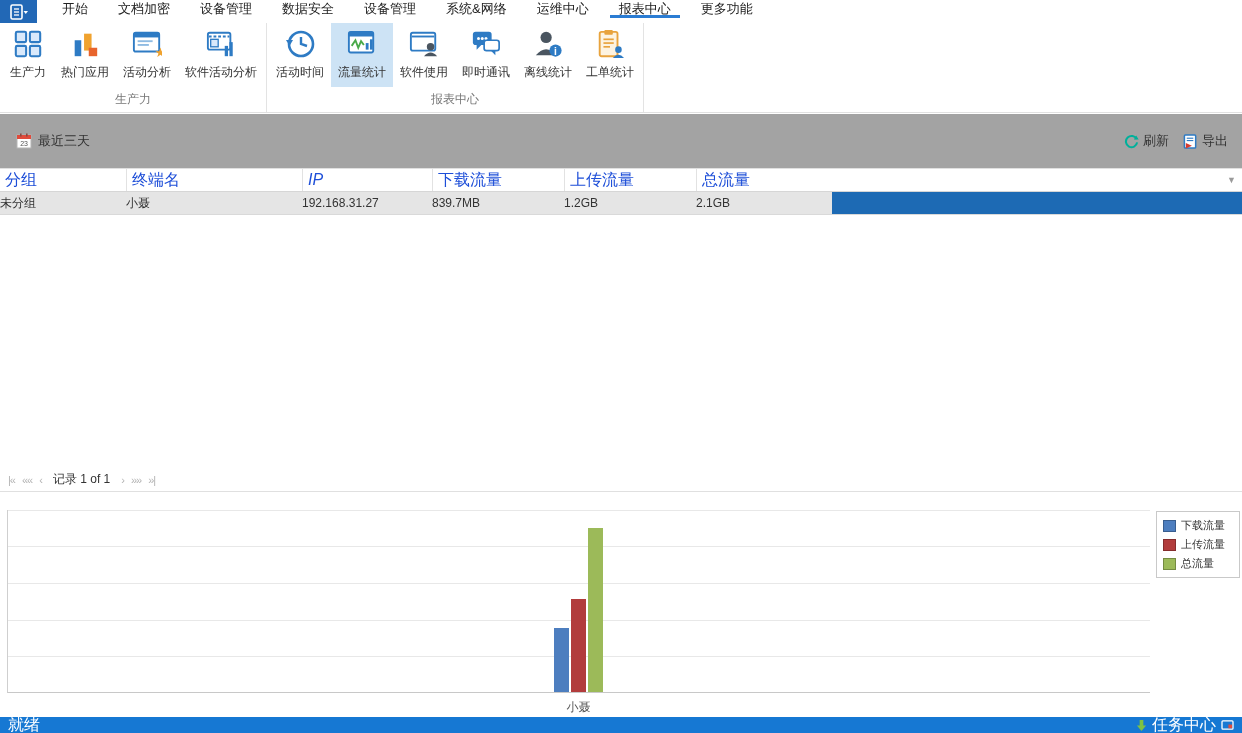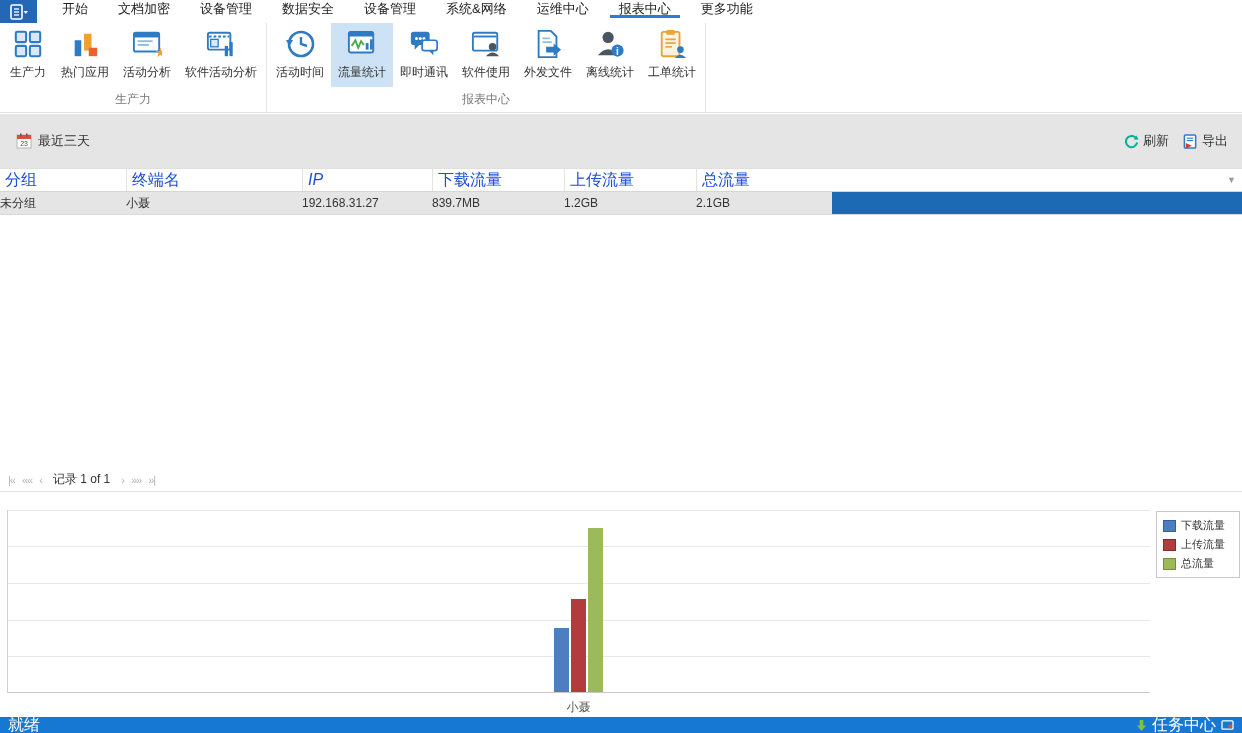--- a/index.html
+++ b/index.html
@@ -20,21 +20,21 @@
   .ribbon { position:absolute; top:23px; left:0; right:0; height:90px; background:#fff; border-bottom:1px solid #e1e1e1; }
   .ribbon-groups { display:flex; height:100%; }
   .ribbon-group { display:flex; flex-direction:column; border-right:1px solid #e3e3e3; padding:0 2px; }
   .ribbon-items { display:flex; flex:1; align-items:flex-start; }
   .ribbon-item { display:flex; flex-direction:column; align-items:center; padding:4px 7px 6px 7px; cursor:pointer; min-width:52px; }
   .ribbon-item.selected { background:#cde3f5; }
   .ribbon-item .ricon { width:34px; height:34px; display:flex; align-items:center; justify-content:center; }
   .ribbon-item .rlabel { font-size:12px; color:#333; margin-top:3px; white-space:nowrap; }
   .ribbon-group-label { text-align:center; font-size:12px; color:#777; padding:2px 0 4px 0; }
   
-  .toolbar { position:absolute; top:114px; left:0; right:0; height:54px; background:#e5e5e5; display:flex; align-items:center; }
+  .toolbar { position:absolute; top:114px; left:0; right:0; height:54px; background:#a3a3a3; display:flex; align-items:center; }
   .tool-left { display:flex; align-items:center; margin-left:16px; gap:6px; cursor:pointer; }
   .tool-right { margin-left:auto; display:flex; align-items:center; gap:14px; margin-right:14px; }
   .tool-btn { display:flex; align-items:center; gap:4px; cursor:pointer; font-size:13px; color:#333; }
   .tool-label { font-size:13px; color:#333; }
   
   .grid { position:absolute; top:168px; left:0; right:0; }
   .grid-header { position:relative; height:24px; border-top:1px solid #e0e0e0; border-bottom:1px solid #d6d6d6; background:#fff; }
   .grid-header .hcell { position:absolute; top:0; height:100%; display:flex; align-items:center; padding-left:5px; color:#1d4ed8; font-size:16px; border-left:1px solid #e2e2e2; cursor:pointer; }
   .grid-header .hcell.first { border-left:none; }
   .hdr-arrow { position:absolute; right:6px; top:6px; color:#9a9a9a; font-size:9px; cursor:pointer; }
@@ -160,53 +160,42 @@
               <rect x="2" y="3" width="26" height="5" fill="#2e7bc4"></rect>
               <polyline points="5,18 9,12 12,20 15,13 18,17" fill="none" stroke="#49a949" stroke-width="2"></polyline>
               <rect x="20" y="15" width="3" height="7" fill="#2e7bc4"></rect>
               <rect x="24.5" y="11" width="3" height="11" fill="#2e7bc4"></rect>
             </svg>
           </span>
           <span class="rlabel">流量统计</span>
         </div>
         <div class="ribbon-item">
           <span class="ricon">
+            <svg width="30" height="30" viewBox="0 0 32 32">
+              <rect x="2" y="4" width="26" height="19" rx="2" fill="#fff" stroke="#2e7bc4" stroke-width="2"></rect>
+              <line x1="3" y1="8" x2="27" y2="8" stroke="#2e7bc4" stroke-width="2"></line>
+              <circle cx="23" cy="19" r="4" fill="#4a5560"></circle>
+              <path d="M16 29 q7,-8 14,0 z" fill="#4a5560"></path>
+            </svg>
+          </span>
+          <span class="rlabel">软件使用</span>
+        </div>
+        <div class="ribbon-item">
+          <span class="ricon">
             <svg width="32" height="30" viewBox="0 0 34 32">
               <rect x="3" y="3" width="20" height="14" rx="3" fill="#2e7bc4"></rect>
               <polygon points="7,16 7,22 13,16" fill="#2e7bc4"></polygon>
               <circle cx="9" cy="10" r="1.6" fill="#fff"></circle>
               <circle cx="13" cy="10" r="1.6" fill="#fff"></circle>
               <circle cx="17" cy="10" r="1.6" fill="#fff"></circle>
               <rect x="15" y="12" width="16" height="11" rx="2.5" fill="#fff" stroke="#2e7bc4" stroke-width="1.8"></rect>
               <polygon points="27,22.5 27,28 21.5,22.5" fill="#2e7bc4"></polygon>
             </svg>
           </span>
           <span class="rlabel">即时通讯</span>
-        </div>
-        <div class="ribbon-item">
-          <span class="ricon">
-            <svg width="30" height="30" viewBox="0 0 32 32">
-              <rect x="2" y="4" width="26" height="19" rx="2" fill="#fff" stroke="#2e7bc4" stroke-width="2"></rect>
-              <line x1="3" y1="8" x2="27" y2="8" stroke="#2e7bc4" stroke-width="2"></line>
-              <circle cx="23" cy="19" r="4" fill="#4a5560"></circle>
-              <path d="M16 29 q7,-8 14,0 z" fill="#4a5560"></path>
-            </svg>
-          </span>
-          <span class="rlabel">软件使用</span>
-        </div>
-        <div class="ribbon-item">
-          <span class="ricon">
-            <svg width="30" height="30" viewBox="0 0 32 32">
-              <path d="M6 2 h13 l6 6 v22 h-19 z" fill="#fff" stroke="#2e7bc4" stroke-width="2"></path>
-              <line x1="10" y1="10" x2="18" y2="10" stroke="#8fbbe2" stroke-width="1.8"></line>
-              <line x1="10" y1="14" x2="20" y2="14" stroke="#8fbbe2" stroke-width="1.8"></line>
-              <polygon points="14,19 22,19 22,15.5 30,22 22,28.5 22,25 14,25" fill="#2e7bc4"></polygon>
-            </svg>
-          </span>
-          <span class="rlabel">外发文件</span>
         </div>
         <div class="ribbon-item">
           <span class="ricon">
             <svg width="30" height="30" viewBox="0 0 32 32">
               <circle cx="14" cy="9" r="6" fill="#4a5560"></circle>
               <path d="M3 28 q11,-13 22,0 z" fill="#4a5560"></path>
               <circle cx="24" cy="23" r="6.5" fill="#2e7bc4"></circle>
               <text x="22.4" y="27.5" font-size="11" fill="#fff" font-weight="bold">i</text>
             </svg>
           </span>

